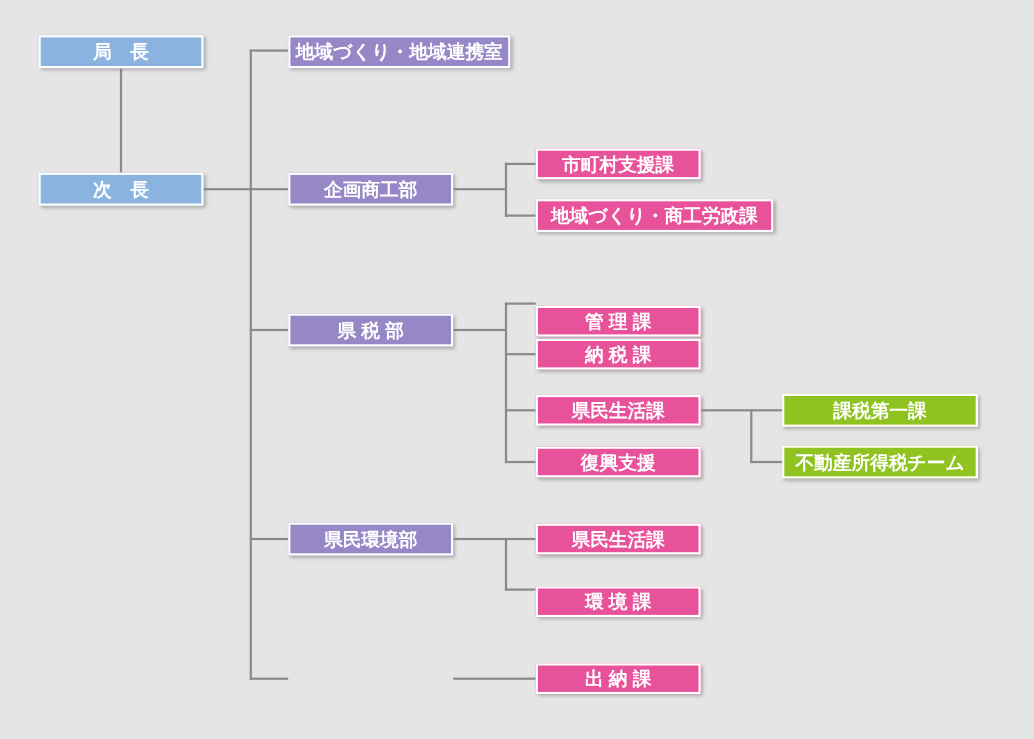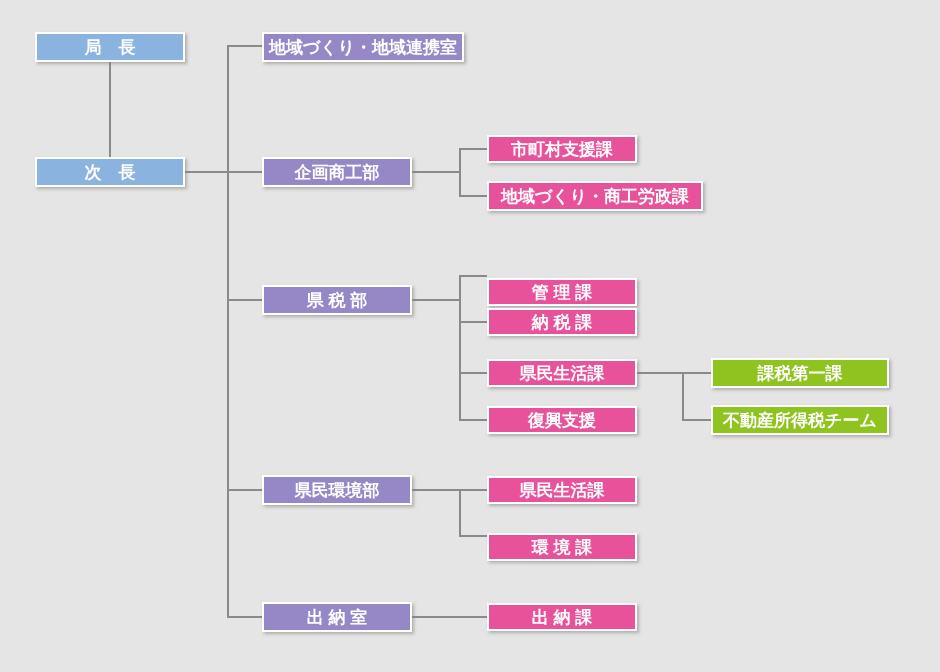--- a/index.html
+++ b/index.html
@@ -76,21 +76,20 @@
   <div class="line h" style="left:227px; top:616px; width:35px;"></div>
   <div class="line h" style="left:412px; top:616px; width:75px;"></div>
 
   <div class="node exec" style="left:35px; top:32px; width:150px; height:30px;">局　長</div>
   <div class="node exec" style="left:35px; top:157px; width:150px; height:30px;">次　長</div>
 
   <div class="node dept" style="left:262px; top:32px; width:202px; height:30px;">地域づくり・地域連携室</div>
   <div class="node dept" style="left:262px; top:157px; width:150px; height:30px;text-align:right;">企画商工部</div>
   <div class="node dept" style="left:262px; top:285px; width:150px; height:30px;">県 税 部</div>
   <div class="node dept" style="left:262px; top:475px; width:150px; height:30px;">県民環境部</div>
-  <div class="node dept" style="left:262px; top:602px; width:150px; height:30px;">出 納 室</div>
 
   <div class="node divn" style="left:487px; top:135px; width:150px; height:28px;">市町村支援課</div>
   <div class="node divn" style="left:487px; top:181px; width:216px; height:30px;">地域づくり・商工労政課</div>
   <div class="node divn" style="left:487px; top:262px; width:150px; height:28px;margin-top:16px;">管 理 課</div>
   <div class="node divn" style="left:487px; top:308px; width:150px; height:28px;">納 税 課</div>
   <div class="node divn" style="left:487px; top:359px; width:150px; height:28px;">県民生活課</div>
   <div class="node divn" style="left:487px; top:406px; width:150px; height:28px;">復興支援</div>
   <div class="node divn" style="left:487px; top:476px; width:150px; height:28px;">県民生活課</div>
   <div class="node divn" style="left:487px; top:522px; width:150px; height:28px;margin-top:11px;">環 境 課</div>
   <div class="node divn" style="left:487px; top:603px; width:150px; height:28px;">出 納 課</div>

